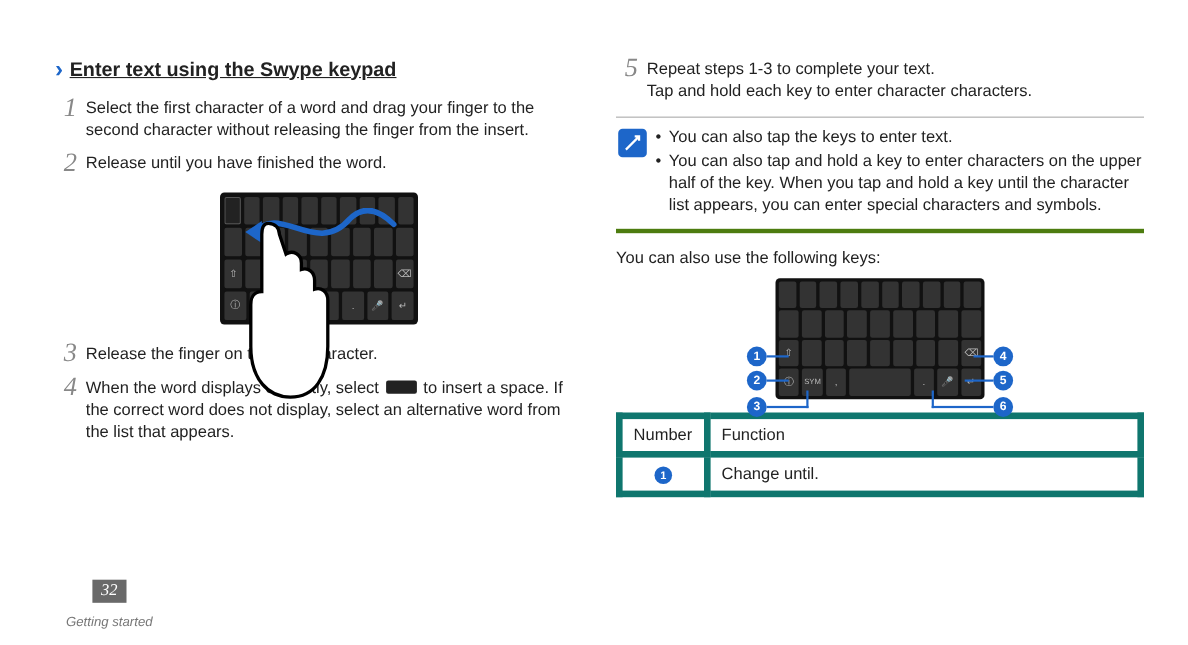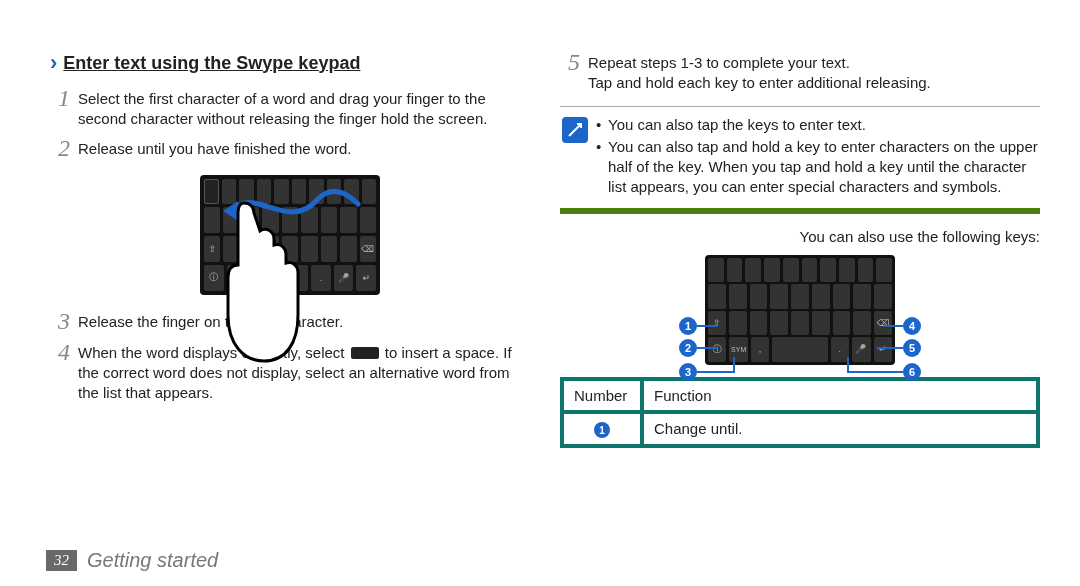--- a/index.html
+++ b/index.html
@@ -111,21 +111,21 @@
     background:#222;
     border-radius:2px;
     position:relative;
     top:1px;
     margin:0 2px;
   }
   .note-box {
     display:flex;
     gap:8px;
     border-top:1px solid #aaa;
-    border-bottom:6px solid #4d7c0f;
+    border-bottom:4px solid #4d7c0f;
     padding:8px 2px;
     margin: 6px 0 10px 0;
   }
   .note-icon {
     width:26px;height:26px;
     background:#1d66c9;
     border-radius:4px;
     flex-shrink:0;
     display:flex;align-items:center;justify-content:center;
     color:#fff;font-size:14px;
@@ -140,21 +140,20 @@
     padding-left:12px;
     position:relative;
     margin-bottom:2px;
   }
   .note-list li::before {
     content:"•";
     position:absolute;left:0;top:0;
   }
   .subline {
     margin: 4px 0 10px 0;
-    text-align: right;
   }
   .kbd2-wrap {
     position:relative;
     width: 250px;
     margin: 0 auto 12px auto;
   }
   .kbd2 {
     width:190px;height:110px;
     background:#111;border-radius:4px;
     margin:0 auto;
@@ -168,62 +167,62 @@
   }
   .cline {
     position:absolute;background:#1d66c9;height:2px;
   }
   .cline.v { width:2px; }
   .tbl {
     width:100%;
     border-collapse:collapse;
   }
   .tbl th, .tbl td {
-    border:4px solid #0f766e;
+    border:6px solid #0f766e;
     text-align:left;
     padding:6px 10px;
     font-weight:normal;
   }
   .tbl td.numcell { text-align:center; width:80px; }
   .circ {
     display:inline-flex;width:16px;height:16px;border-radius:50%;
     background:#1d66c9;color:#fff;font-size:10px;font-weight:bold;
     align-items:center;justify-content:center;
   }
   .footer {
     position:absolute;
-    left:46px;bottom:14px;
-    display:flex;align-items:center;gap:10px;
+    left:60px;bottom:14px;
+    display:flex;align-items:center;gap:10px;flex-direction:column;
   }
   .pagenum {
     background:#696969;color:#fff;
     padding:2px 8px;
     font-style:italic;
     font-family:Georgia,serif;
     font-size:15px;
   }
   .footlabel {
-    font-style:italic;color:#777;font-size:20px;
+    font-style:italic;color:#777;font-size:12px;
   }
 </style>
 </head>
 <body>
 
 <div class="page">
 
   <div class="col">
 
     <div class="heading">
       <span class="chev">›</span>
       <h2>Enter text using the Swype keypad</h2>
     </div>
 
     <div class="step">
       <div class="step-num">1</div>
-      <div class="step-text">Select the first character of a word and drag your finger to the second character without releasing the finger hold the screen.</div>
+      <div class="step-text">Select the first character of a word and drag your finger to the second character without releasing the finger from the insert.</div>
     </div>
 
     <div class="step">
       <div class="step-num">2</div>
       <div class="step-text">Release until you have finished the word.</div>
     </div>
 
     <div class="kbd-fig">
       <div class="kbd">
         <div class="krow">
@@ -293,21 +292,21 @@
     </div>
 
   </div>
 
   <div class="col">
 
     <div class="step">
       <div class="step-num">5</div>
       <div class="step-text">
         <div>Repeat steps 1-3 to complete your text.</div>
-        <div>Tap and hold each key to enter additional releasing.</div>
+        <div>Tap and hold each key to enter character characters.</div>
       </div>
     </div>
 
     <div class="note-box">
       <div class="note-icon">
         <svg width="16" height="16" viewBox="0 0 16 16">
             <path fill="none" stroke="#fff" stroke-width="2" d="M2 14 L14 2 M10 2 L14 2 L14 6"></path>
           </svg>
       </div>
       <ul class="note-list">

